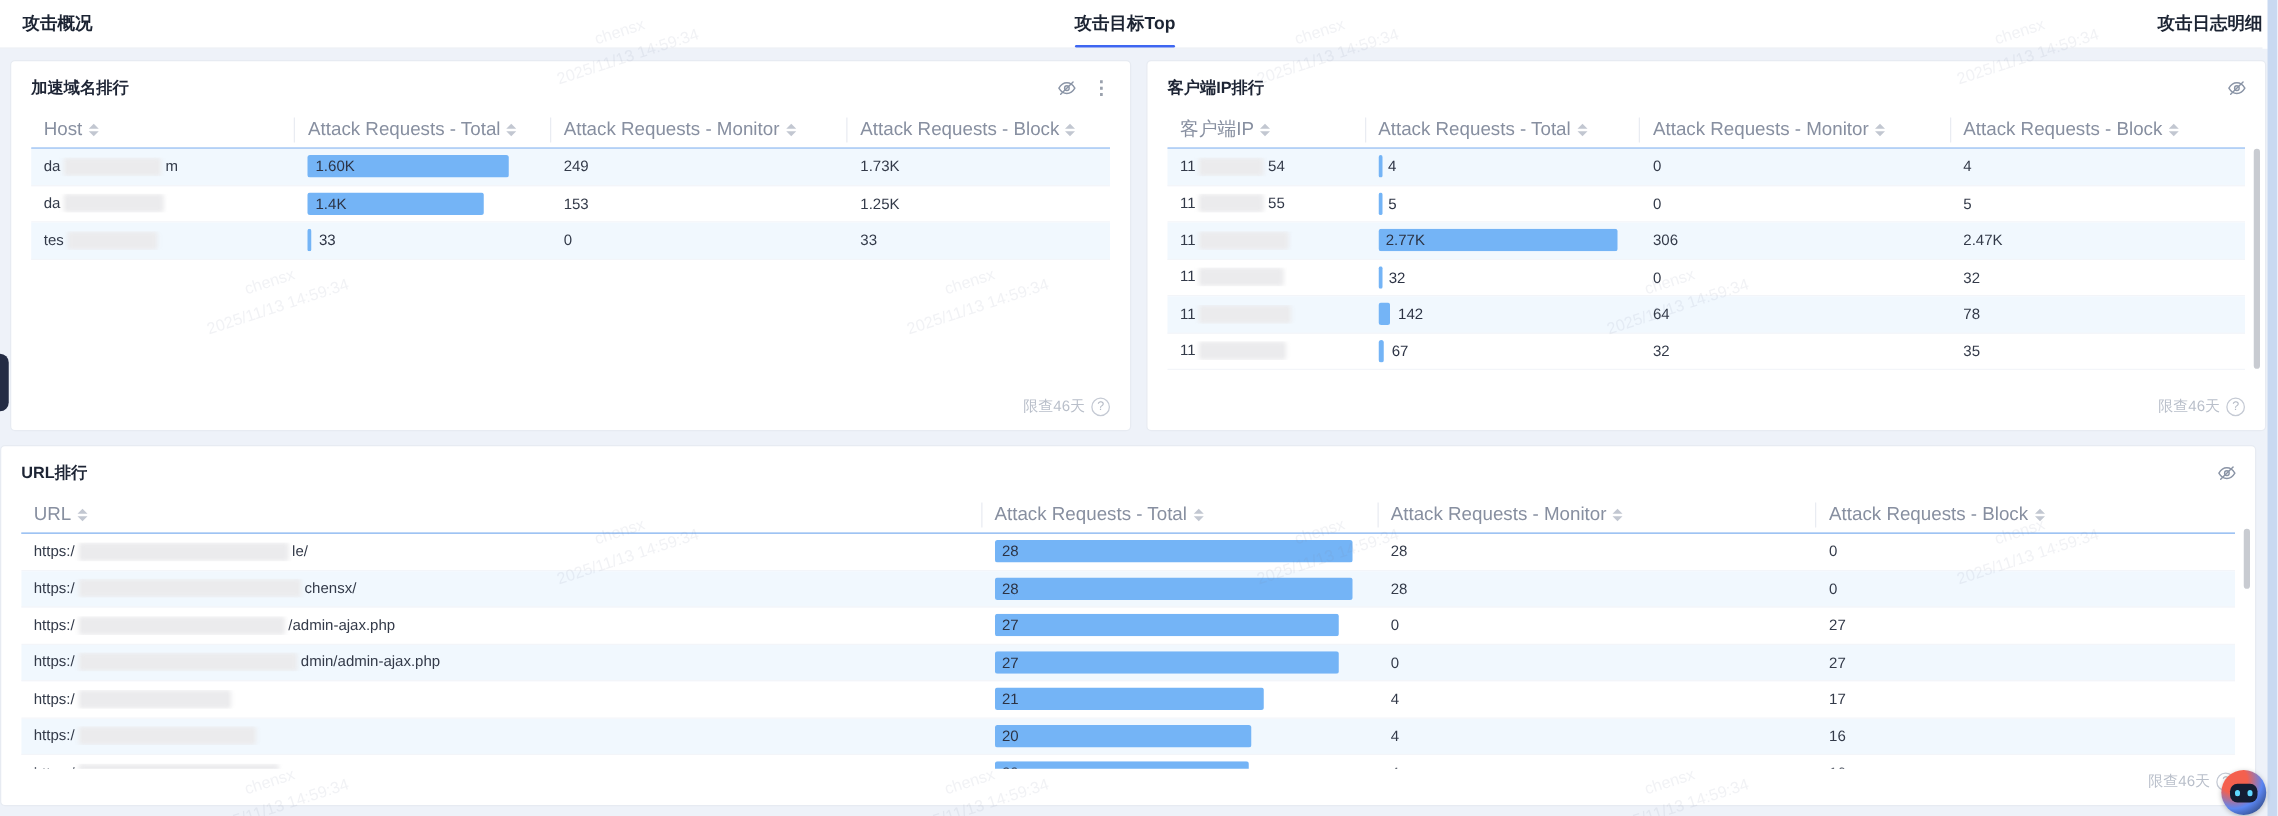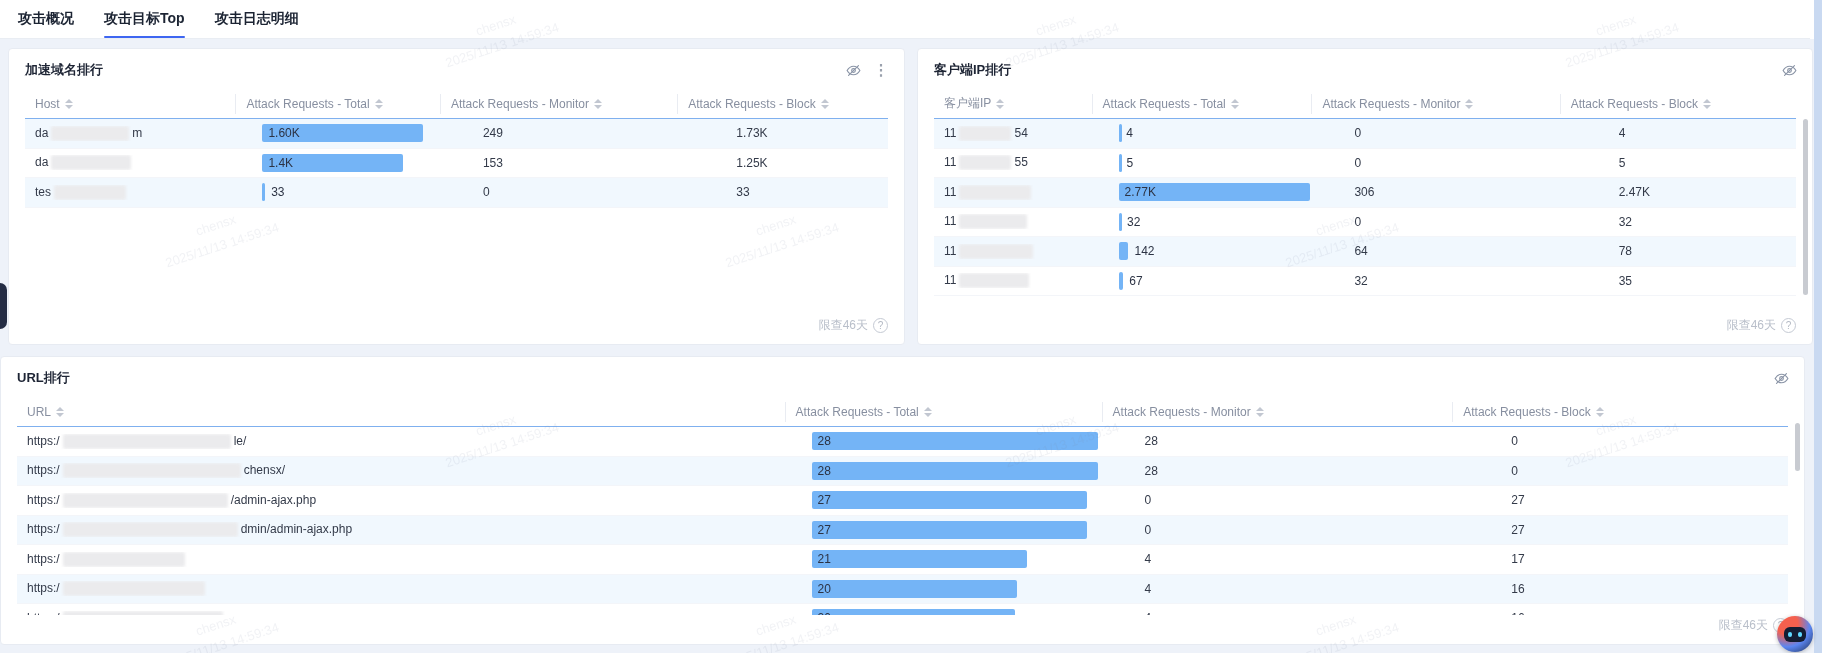--- a/index.html
+++ b/index.html
@@ -3,21 +3,21 @@
 <meta charset="utf-8">
 <style>
   * { margin:0; padding:0; box-sizing:border-box; }
   html,body { width:1822px; height:653px; }
   body { position:relative; overflow:hidden; background:#fff;
          font-family:"Liberation Sans", sans-serif; color:#333a49; }
 
   
   .tabbar { position:absolute; top:0; left:0; right:12px; height:39px; background:#fff;
             border-bottom:1px solid #e9edf3; display:flex; align-items:stretch;
-            padding-left:18px; gap:30px; z-index:4; }
+            padding-left:18px; gap:30px; z-index:4;justify-content:space-between; }
   .tab { position:relative; display:flex; align-items:center; font-size:14px;
          font-weight:700; color:#1c2433; cursor:pointer; }
   .tab.active::after { content:""; position:absolute; left:0; right:0; bottom:0;
          height:2px; background:#3e66f1; border-radius:1px; }
 
   
   .content-bg { position:absolute; top:39px; left:0; right:0; bottom:0; background:#eef2f9; }
   .edge-strip { position:absolute; top:0; right:0; width:8px; height:653px;
                 background:#c9d9f1; z-index:5; }
   .side-pill { position:absolute; left:0; top:283px; width:7px; height:46px;
@@ -32,31 +32,31 @@
   .panel-head { display:flex; justify-content:space-between; align-items:center;
                 padding:12px 14px 0 16px; height:30px; }
   .panel-title { font-size:13px; font-weight:700; color:#1d2434; }
   .panel-actions { display:flex; align-items:center; gap:10px; }
   .icon-btn { display:inline-flex; align-items:center; justify-content:center;
               width:18px; height:18px; cursor:pointer; color:#8a94a6; }
   .kebab { font-size:15px; font-weight:700; color:#9aa1ad; letter-spacing:0; }
 
   .thead { display:grid; margin:10px 16px 0; height:30px; align-items:center;
            border-bottom:1px solid #7fb0ef; }
-  .th { font-size:12px; color:#878fa0; display:flex; align-items:center; gap:5px;
+  .th { font-size:15px; color:#878fa0; display:flex; align-items:center; gap:5px;
         padding-left:10px; height:20px; border-right:1px solid #e9ecf2; cursor:pointer; }
   .th:last-child { border-right:none; }
   .sort { display:inline-flex; flex-direction:column; gap:2px; }
   .tri { width:0; height:0; border-left:4px solid transparent; border-right:4px solid transparent; }
   .tri.up   { border-bottom:4px solid #c2c7d1; }
   .tri.down { border-top:4px solid #c2c7d1; }
 
   .tbody { margin:0 16px; }
   .trow { display:grid; height:29.5px; align-items:center; font-size:12px; color:#333a49;
-          border-bottom:1px solid #f3f5f9;gap:16px; }
+          border-bottom:1px solid #f3f5f9; }
   .cols-domain { grid-template-columns:24.5% 23.7% 27.5% 24.3%; }
   .cols-ip     { grid-template-columns:18.4% 25.5% 28.8% 27.3%; }
   .cols-url    { grid-template-columns:43.4% 17.9% 19.8% 18.9%; }
   
   #panel-domain .trow:nth-child(odd),
   #panel-ip     .trow:nth-child(odd)  { background:#f1f8fe; }
   #panel-url    .trow:nth-child(even) { background:#f1f8fe; }
 
   .td { padding-left:10px; overflow:hidden; white-space:nowrap; }
   .redact { display:inline-block; height:15px; background:#ebebed; border-radius:2px;

